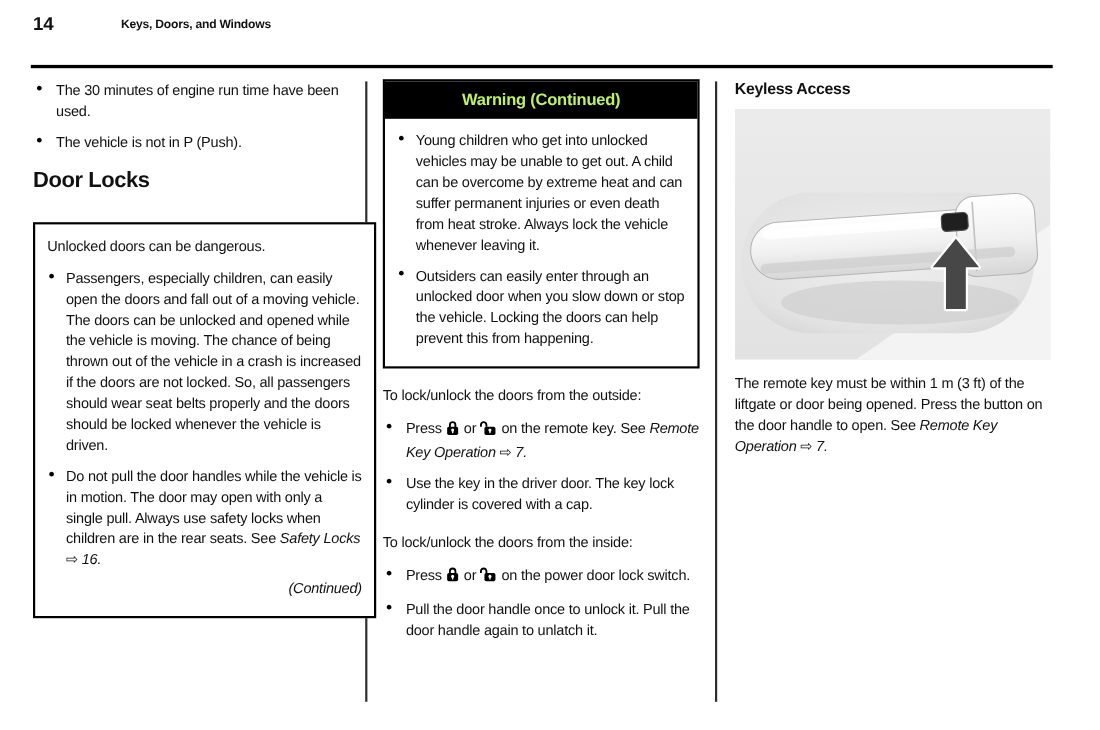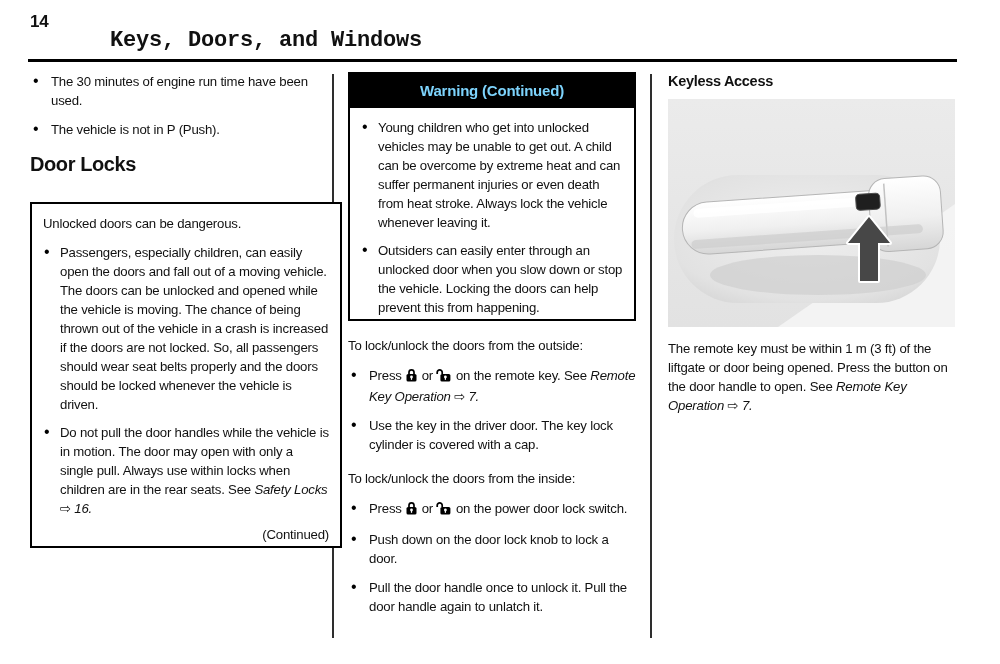--- a/index.html
+++ b/index.html
@@ -4,21 +4,21 @@
 <style>
   html,body{margin:0;padding:0;background:#ffffff;}
   .page{
     position:relative;width:1000px;height:664px;background:#fff;
     font-family:"Liberation Sans","DejaVu Sans",sans-serif;
     color:#111;overflow:hidden;
     letter-spacing:-0.2px;
   }
   
   .pagenum{position:absolute;left:30px;top:12px;font-size:17px;font-weight:bold;}
-  .ptitle{position:absolute;left:110px;top:28px;font-size:22px;font-weight:bold;font-family:Liberation Mono, monospace;}
+  .ptitle{position:absolute;left:110px;top:16px;font-size:11px;font-weight:bold;}
   .header-rule{position:absolute;left:28px;top:59px;width:929px;height:3px;background:#000;}
   .vdiv{position:absolute;top:74px;height:564px;width:2px;background:#2e2e2e;}
   .vdiv.d1{left:332px;}
   .vdiv.d2{left:650px;}
 
   .col{position:absolute;font-size:13.2px;line-height:19px;}
   .col-left{left:30px;top:72px;width:312px;}
   .col-mid{left:348px;top:72px;width:288px;}
   .col-right{left:668px;top:72px;width:289px;}
 
@@ -27,27 +27,27 @@
   li::before{content:"•";position:absolute;left:3px;top:-1px;font-size:16px;color:#000;}
   .box li{padding-left:17px;margin-bottom:9px;}
   .box li::before{left:1px;}
   li:last-child{margin-bottom:0;}
 
   h2.doorlocks{font-size:20px;font-weight:bold;margin:16px 0 28px 0;letter-spacing:-0.4px;}
   h3.keyless{font-size:14.5px;font-weight:bold;margin:0 0 8px 0;letter-spacing:-0.3px;}
 
   .box{border:2px solid #000;background:#fff;}
   .box-head{
-    background:#000;color:#7dd3fc;font-weight:bold;font-size:15px;
+    background:#000;color:#bef264;font-weight:bold;font-size:15px;
     display:flex;align-items:center;justify-content:center;gap:9px;
     padding:7px 0 8px 0;
   }
-  .box-body{padding:10px 11px 2px 11px;}
+  .box-body{padding:10px 11px 16px 11px;}
   .box-body p.intro{margin:0 0 10px 0;}
-  .continued{text-align:right;margin-top:7px;}
+  .continued{text-align:right;margin-top:7px;font-style:italic;}
 
   .ref{font-style:italic;}
   .subhead{margin:15px 0 11px 0;}
   .padicon{display:inline-block;vertical-align:-2px;}
 
   .figure{position:relative;margin:2px 0 12px 0;width:287px;height:228px;}
   .figure svg{display:block;}
   .rpara{margin:0;}
 </style>
 </head>
@@ -68,21 +68,21 @@
     </ul>
 
     <h2 class="doorlocks">Door Locks</h2>
 
     <div class="box">
       <div class="box-body">
         <p class="intro">Unlocked doors can be dangerous.</p>
         <ul>
           <li>Passengers, especially children, can easily open the doors and fall out of a moving vehicle. The doors can be unlocked and opened while the vehicle is moving. The chance of being thrown out of the vehicle in a crash is increased if the doors are not locked. So, all passengers should wear seat belts properly and the doors should be locked whenever the vehicle is driven.</li>
           <li>
-            <span>Do not pull the door handles while the vehicle is in motion. The door may open with only a single pull. Always use within locks when children are in the rear seats. See </span><span class="ref">Safety Locks</span><span> ⇨ </span><span class="ref">16.</span>
+            <span>Do not pull the door handles while the vehicle is in motion. The door may open with only a single pull. Always use safety locks when children are in the rear seats. See </span><span class="ref">Safety Locks</span><span> ⇨ </span><span class="ref">16.</span>
           </li>
         </ul>
         <div class="continued">(Continued)</div>
       </div>
     </div>
   </div>
 
   <div class="col col-mid">
     <div class="box">
       <div class="box-head">
@@ -122,21 +122,20 @@
               <rect x="1.5" y="5.9" width="10" height="7.6" rx="1.6" fill="#000"></rect>
               <circle cx="6.5" cy="9" r="1.4" fill="#fff"></circle>
               <rect x="5.9" y="9.7" width="1.2" height="2.1" fill="#fff"></rect>
             </svg></span><span> or </span><span class="padicon"><svg width="16" height="14" viewBox="0 0 16 14">
               <path d="M1.2 6 V4.3 a2.5 2.5 0 0 1 5 0 V6" fill="none" stroke="#000" stroke-width="1.7"></path>
               <rect x="4.4" y="5.9" width="10" height="7.6" rx="1.6" fill="#000"></rect>
               <circle cx="9.4" cy="9" r="1.4" fill="#fff"></circle>
               <rect x="8.8" y="9.7" width="1.2" height="2.1" fill="#fff"></rect>
             </svg></span><span> on the power door lock switch.</span>
       </li>
-      <li>Push down on the door lock knob to lock a door.</li>
       <li>Pull the door handle once to unlock it. Pull the door handle again to unlatch it.</li>
     </ul>
   </div>
 
   <div class="col col-right">
     <h3 class="keyless">Keyless Access</h3>
 
     <div class="figure">
       <svg width="287" height="228" viewBox="0 0 287 228">
         <defs>

